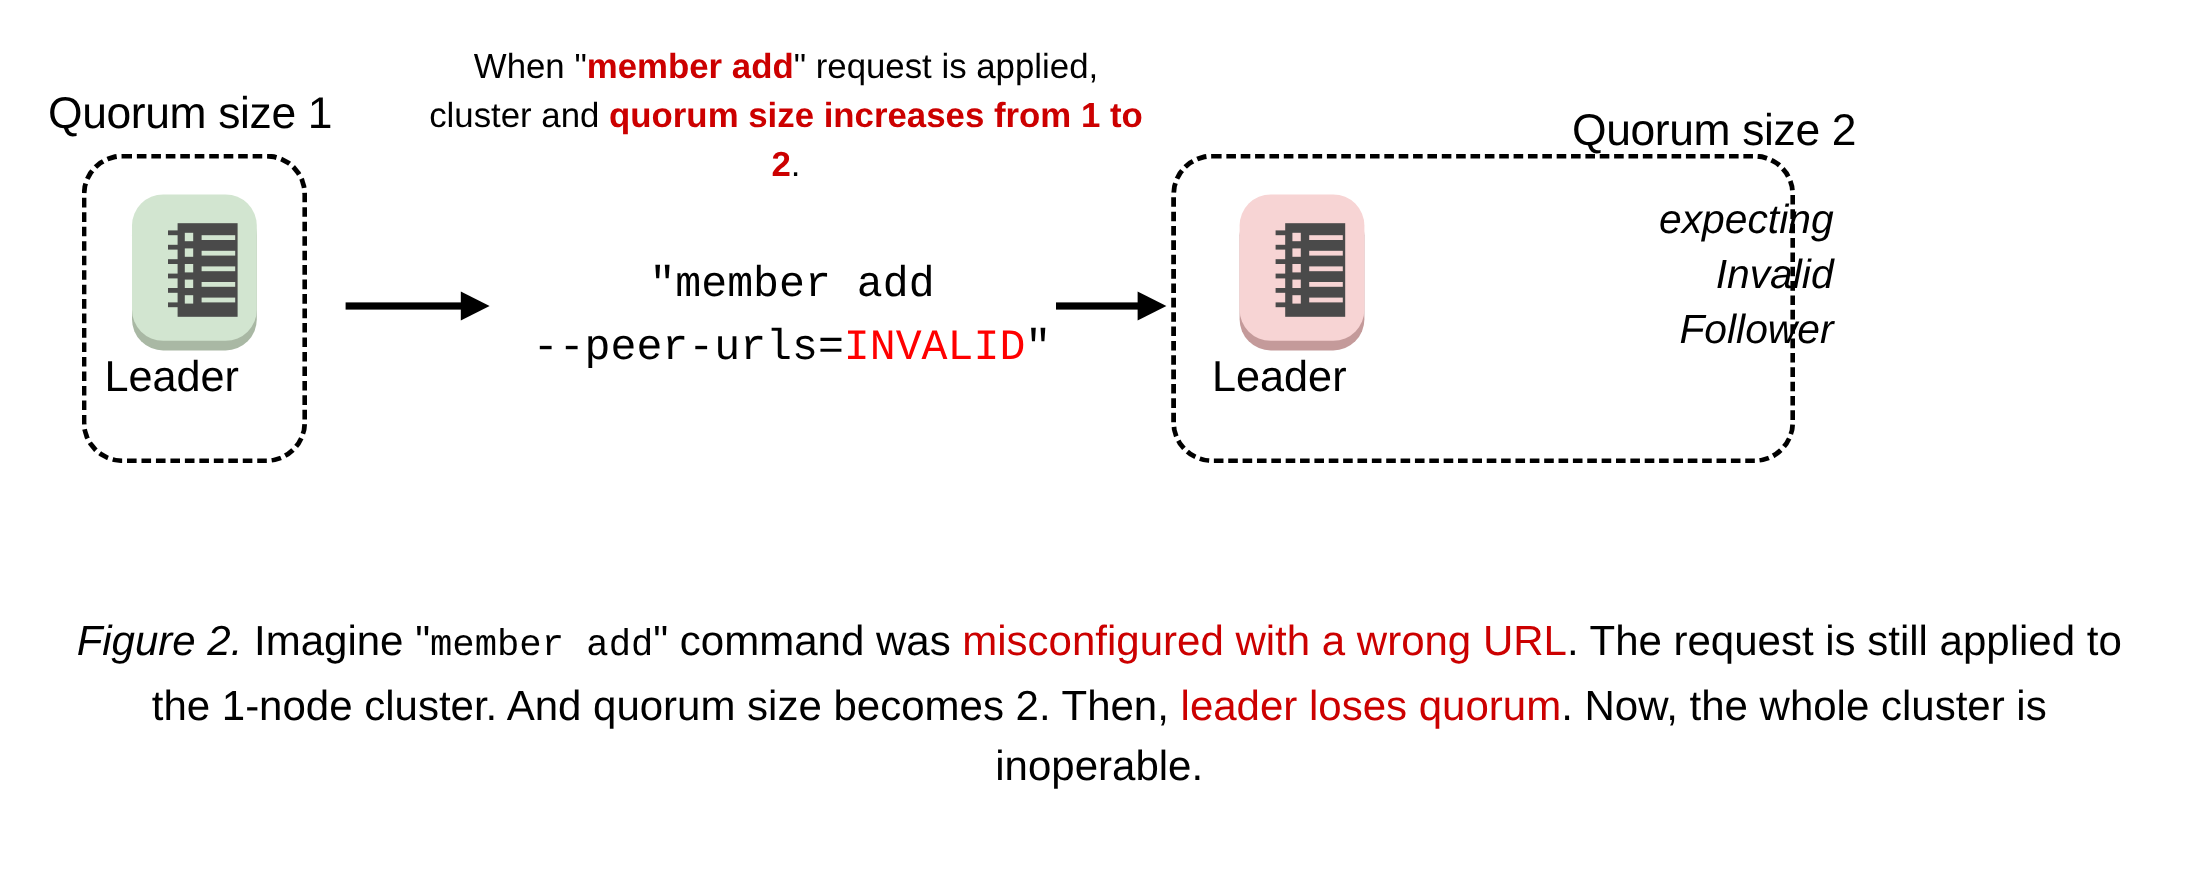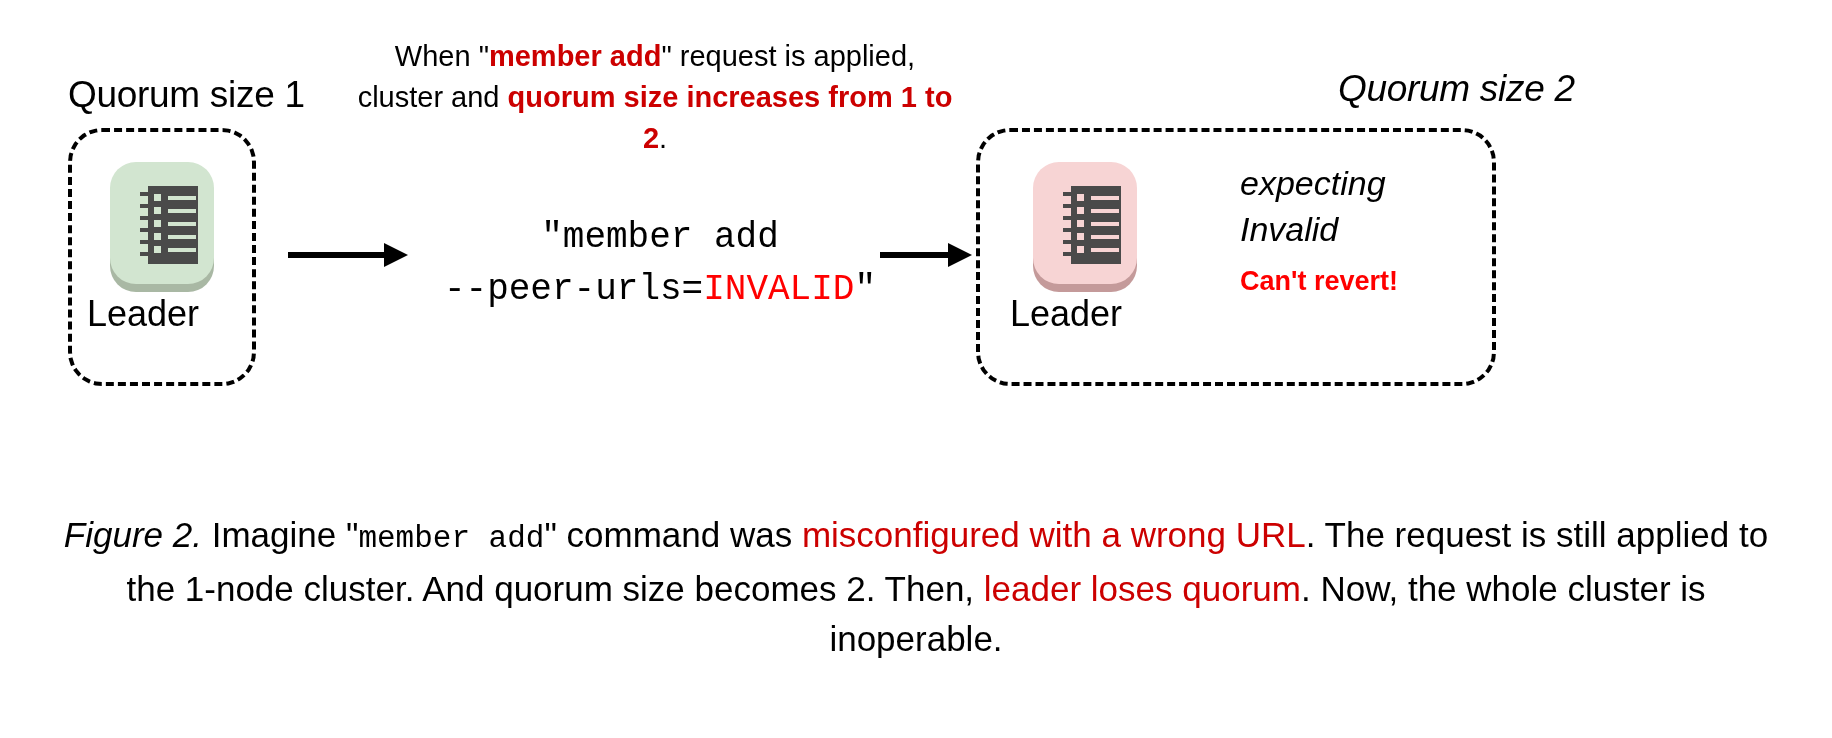--- a/index.html
+++ b/index.html
@@ -24,24 +24,23 @@
 
   
   .quorum-title {
     position: absolute;
     font-family: "Liberation Sans", sans-serif;
     font-size: 37px;
     font-weight: 400;
     color: #000;
     white-space: nowrap;
     letter-spacing: -0.3px;
-    margin-left: 28px;
   }
   #quorum-title-left  { left: 40px;  top: 74px; }
-  #quorum-title-right { left: 1310px; top: 68px; font-style: italic; }
+  #quorum-title-right { left: 1310px; top: 88px; }
 
   
   .top-note {
     position: absolute;
     left: 355px;
     top: 36px;
     width: 600px;
     text-align: center;
     font-family: "Liberation Sans", sans-serif;
     font-size: 29px;
@@ -151,24 +150,24 @@
     font-family: "Liberation Sans", sans-serif;
     font-size: 36px;
     font-weight: 400;
     color: #000;
     line-height: 40px;
   }
 
   
   .expect-block {
     position: absolute;
-    left: 1240px;
+    left: 1288px;
     top: 160px;
     width: 240px;
-    text-align: left;
+    text-align: right;
   }
   .expect-line {
     font-family: "Liberation Sans", sans-serif;
     font-style: italic;
     font-size: 34px;
     line-height: 46px;
     color: #000;
   }
   .cant-revert {
     margin-top: 14px;
@@ -347,18 +346,18 @@
             </div>
         </div>
       </div>
     </div>
     <div class="node-label">Leader</div>
   </div>
 
   <div class="expect-block">
     <div class="expect-line">expecting</div>
     <div class="expect-line">Invalid</div>
-    <div class="cant-revert">Can't revert!</div>
+    <div class="expect-line">Follower</div>
   </div>
 
   <div class="caption"><span class="fig-label">Figure 2.</span><span> Imagine "</span><span class="mono">member add</span><span>" command was </span><span class="em">misconfigured with a wrong URL</span><span>. The request is still applied to the 1-node cluster. And quorum size becomes 2. Then, </span><span class="em">leader loses quorum</span><span>. Now, the whole cluster is inoperable.</span></div>
 
 </div>
 
 </body></html>

